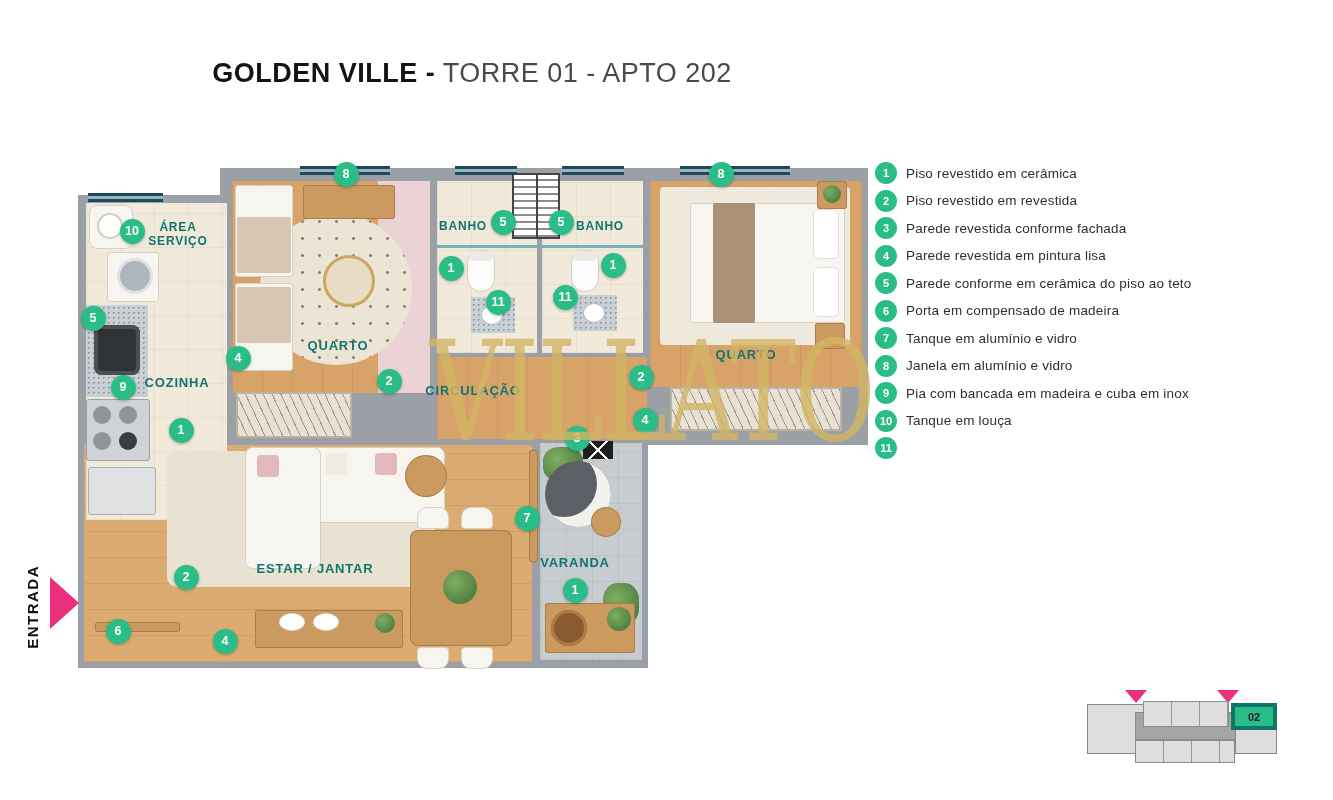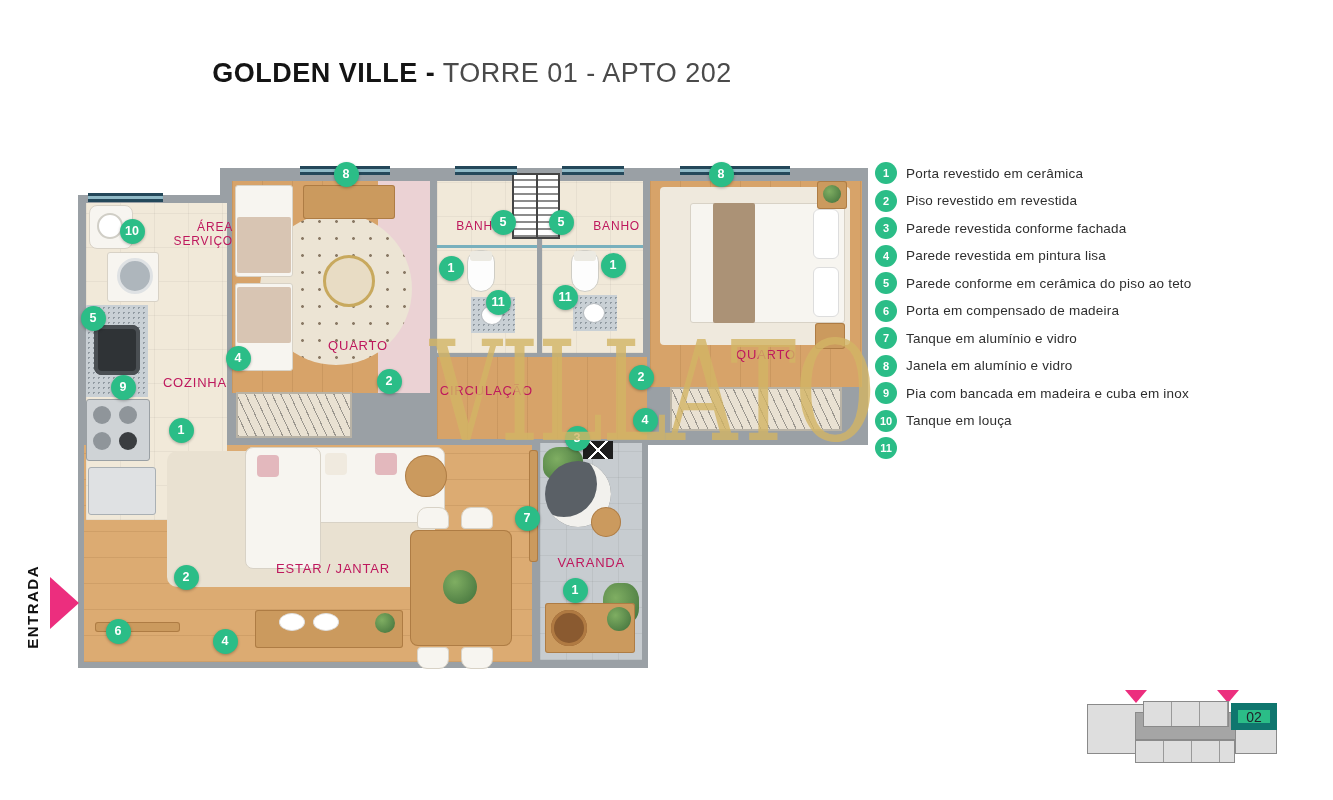--- a/index.html
+++ b/index.html
@@ -32,21 +32,21 @@
   .wood{background:var(--wood);
     background-image:repeating-linear-gradient(90deg,rgba(90,50,10,.10) 0 1px,transparent 1px 30px);}
   .wood-h{background:var(--wood2);
     background-image:repeating-linear-gradient(0deg,rgba(90,50,10,.10) 0 1px,transparent 1px 26px);}
   .concrete{background:#c7ccd0;
     background-image:repeating-linear-gradient(0deg,rgba(0,0,0,.05) 0 1px,transparent 1px 26px),
                      repeating-linear-gradient(90deg,rgba(0,0,0,.05) 0 1px,transparent 1px 26px);}
   .hatch{background:#e9e1d2;
     background-image:repeating-linear-gradient(65deg,rgba(60,60,60,.45) 0 1px,transparent 1px 8px);
     border:2px solid #b9b3a6}
-  .room-label{position:absolute;color:#be185d;font-weight:400;font-size:13px;letter-spacing:.8px;text-align:right;white-space:pre-line;z-index:25}
+  .room-label{position:absolute;color:#0f766e;font-weight:700;font-size:13px;letter-spacing:.8px;text-align:center;white-space:pre-line;z-index:25}
   .room-label.small{font-size:12px}
 
   .win{position:absolute;height:9px;z-index:15;
     background:linear-gradient(180deg,#24485a 0 30%,#8fb9c6 30% 70%,#24485a 70% 100%)}
 
   
   .furn{position:absolute;z-index:10}
   .white-box{background:#f7f5f0;border:1px solid #d8d2c6;border-radius:3px}
   .wooditem{background:#cb9a5e;border-radius:3px;box-shadow:inset 0 0 0 1px rgba(120,70,20,.35)}
   .granite{background:#c9d0d5;background-image:radial-gradient(rgba(90,100,110,.5) 1px,transparent 1px);background-size:5px 5px}
@@ -79,22 +79,22 @@
   #legend{position:absolute;left:875px;top:162px;display:flex;flex-direction:column;gap:5.5px;z-index:20}
   .legend-row{display:flex;align-items:center;height:22px}
   .badge{width:22px;height:22px;border-radius:50%;background:var(--green);color:#fff;font-weight:700;font-size:11px;
       display:flex;align-items:center;justify-content:center;flex:0 0 22px}
   .legend-text{margin-left:9px;font-size:13.5px;color:#2e2e2e;letter-spacing:.2px;white-space:nowrap}
 
   
   #minimap{position:absolute;left:1085px;top:688px;width:200px;height:85px}
   .mm{position:absolute;background:#dedede;border:1px solid #8a8a8a}
   .mm-dark{position:absolute;background:#a5a5a5;border:1px solid #8a8a8a}
-  .mm-green{position:absolute;background:var(--green);border:7px solid #0f766e;display:flex;align-items:center;justify-content:center;
-      font-size:14px;font-weight:400;color:#20232a}
+  .mm-green{position:absolute;background:var(--green);border:4px solid #0f766e;display:flex;align-items:center;justify-content:center;
+      font-size:11px;font-weight:700;color:#20232a}
   .mm-tri{position:absolute;width:0;height:0;border-left:11px solid transparent;border-right:11px solid transparent;
       border-top:13px solid var(--pink)}
   .mm-units{background-image:repeating-linear-gradient(90deg,transparent 0 27px,#9a9a9a 27px 28px)}
 
   .glassline{position:absolute;height:3px;background:#79b0bd;z-index:12}
   .shaft{position:absolute;background:#fff;border:2px solid #444;
      background-image:repeating-linear-gradient(0deg,#8c8c8c 0 2px,transparent 2px 7px);z-index:12}
   .shaft:before{content:"";position:absolute;left:50%;top:0;bottom:0;width:2px;background:#444}
   .acunit{position:absolute;background:#1e1e1e;z-index:14;
      background-image:linear-gradient(45deg,transparent 46%,#fff 46% 54%,transparent 54%),
@@ -237,21 +237,21 @@
   </div>
 
   <div class="entrada-label">ENTRADA</div>
   <div class="entrada-arrow"></div>
 
   <div class="wm">VILLATO</div>
 
   <div id="legend">
       <div class="legend-row">
         <span class="badge">1</span>
-        <span class="legend-text">Porta revestido em cerâmica</span>
+        <span class="legend-text">Piso revestido em cerâmica</span>
       </div>
       <div class="legend-row">
         <span class="badge">2</span>
         <span class="legend-text">Piso revestido em revestida</span>
       </div>
       <div class="legend-row">
         <span class="badge">3</span>
         <span class="legend-text">Parede revestida conforme fachada</span>
       </div>
       <div class="legend-row">

